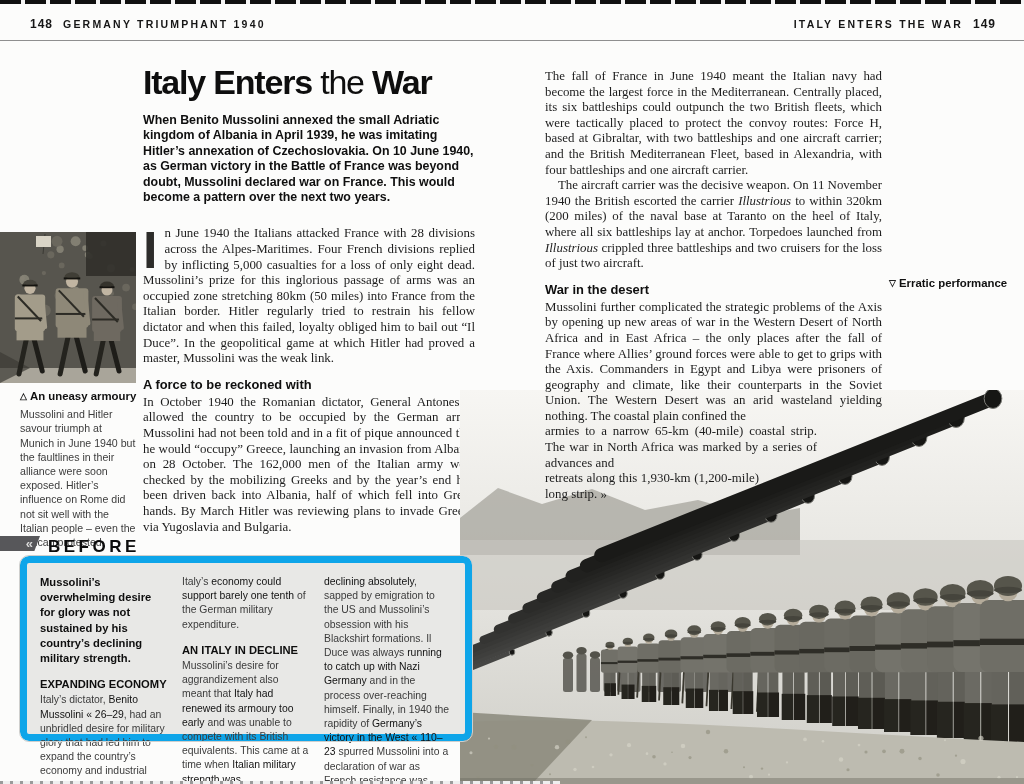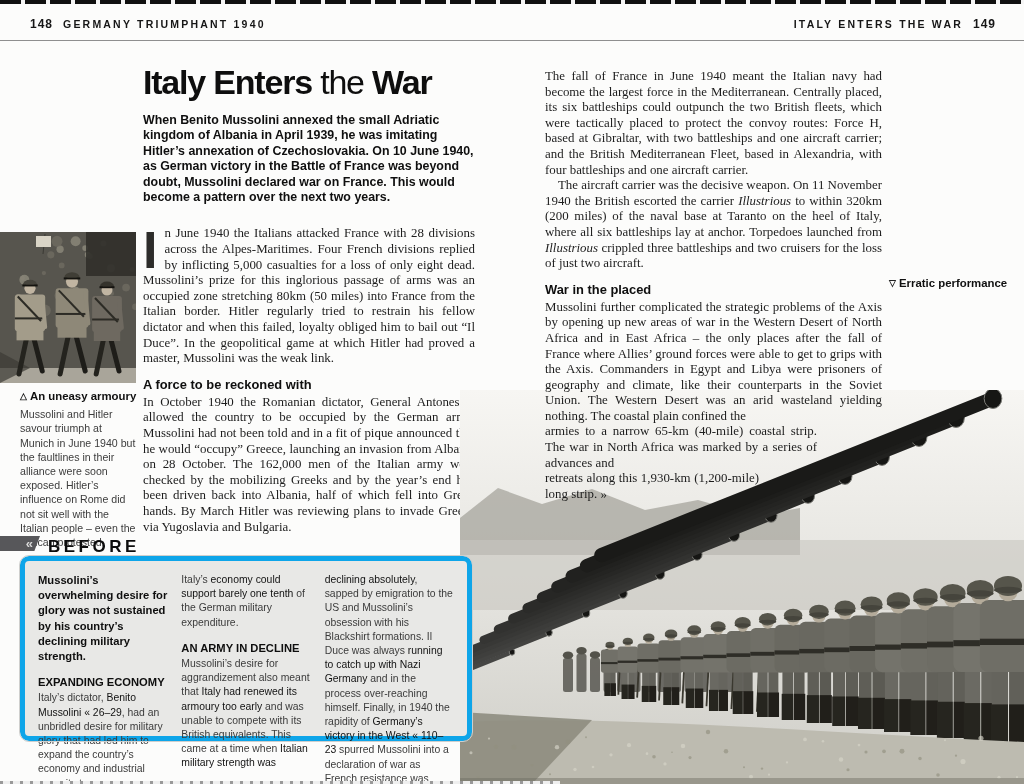--- a/index.html
+++ b/index.html
@@ -42,21 +42,21 @@
   .p3b{width:272px;}
   .p3c{width:214px;}
   .em-i{font-style:italic;}
   
   .before-tab{position:absolute;left:0;top:536px;width:40px;height:15px;background:#57575a;z-index:7;
               clip-path:polygon(0 0,100% 0,86% 100%,0 100%);}
   .before-tab .chev{position:absolute;right:7px;top:0px;color:#d9d9d9;font-weight:bold;font-size:13px;line-height:15px;}
   .before-label{position:absolute;left:48px;top:537px;font-weight:bold;font-size:17px;
                 letter-spacing:3.5px;color:#0d0d0d;z-index:7;}
   .before-box{position:absolute;left:20px;top:556px;width:452px;height:185px;background:#e8e8e6;
-              border:5px solid #0ea5e9;outline:1px solid #cfcfcd;border-radius:9px;z-index:7;
+              border:7px solid #0ea5e9;outline:1px solid #cfcfcd;border-radius:9px;z-index:7;
               display:flex;gap:14px;padding:12px 13px;box-sizing:border-box;}
   .bcol{width:136px;font-size:10.4px;line-height:14.2px;color:#3b3b3b;}
   .bcol .b{font-weight:normal;color:#121212;}
   .blead{font-weight:bold;font-size:11.2px;line-height:15.2px;color:#0e0e0e;}
   .bhead{font-weight:bold;font-size:11.2px;color:#0e0e0e;margin:11px 0 2px 0;}
   .bp{margin:0;}
   
   .photo-soldiers{position:absolute;left:460px;top:390px;width:564px;height:394px;z-index:1;}
   svg{display:block;}
 </style>
@@ -153,21 +153,21 @@
     <div class="serif para1">
       <span class="dropcap">I</span><span>n June 1940 the Italians attacked France with 28 divisions across the Alpes-Maritimes. Four French divisions replied by inflicting 5,000 casualties for a loss of only eight dead. Mussolini’s prize for this inglorious passage of arms was an occupied zone stretching 80km (50 miles) into France from the Italian border. Hitler regularly tried to restrain his fellow dictator and when this failed, loyalty obliged him to bail out “Il Duce”. In the geopolitical game at which Hitler had proved a master, Mussolini was the weak link.</span>
     </div>
     <div class="subhead">A force to be reckoned with</div>
     <div class="serif">In October 1940 the Romanian dictator, General Antonescu, allowed the country to be occupied by the German army. Mussolini had not been told and in a fit of pique announced that he would “occupy” Greece, launching an invasion from Albania on 28 October. The 162,000 men of the Italian army were checked by the mobilizing Greeks and by the year’s end had been driven back into Albania, half of which fell into Greek hands. By March Hitler was reviewing plans to invade Greece via Yugoslavia and Bulgaria.</div>
   </div>
 
   <div class="col-main-right">
     <div class="serif">The fall of France in June 1940 meant the Italian navy had become the largest force in the Mediterranean. Centrally placed, its six battleships could outpunch the two British fleets, which were tactically placed to protect the convoy routes: Force H, based at Gibraltar, with two battleships and one aircraft carrier; and the British Mediterranean Fleet, based in Alexandria, with four battleships and one aircraft carrier.</div>
     <div class="serif indent"><span>The aircraft carrier was the decisive weapon. On 11 November 1940 the British escorted the carrier </span><span class="em-i">Illustrious</span><span> to within 320km (200 miles) of the naval base at Taranto on the heel of Italy, where all six battleships lay at anchor. Torpedoes launched from </span><span class="em-i">Illustrious</span><span> crippled three battleships and two cruisers for the loss of just two aircraft.</span></div>
-    <div class="subhead">War in the placed</div>
+    <div class="subhead">War in the desert</div>
     <div class="serif">Mussolini further complicated the strategic problems of the Axis by opening up new areas of war in the Western Desert of North Africa and in East Africa – the only places after the fall of France where Allies’ ground forces were able to get to grips with the Axis. Commanders in Egypt and Libya were prisoners of geography and climate, like their counterparts in the Soviet Union. The Western Desert was an arid wasteland yielding nothing. The coastal plain confined the</div>
     <div class="serif p3b">armies to a narrow 65-km (40-mile) coastal strip. The war in North Africa was marked by a series of advances and</div>
     <div class="serif p3c">retreats along this 1,930-km (1,200-mile) long strip. »</div>
   </div>
 
   <div class="photo-soldiers">
     <svg id="svg-parade" width="564" height="394" viewBox="0 0 564 394">
         <defs>
           <linearGradient id="sky" x1="0" y1="0" x2="0" y2="1">
             <stop offset="0" stop-color="#f7f6f3"></stop>
@@ -465,20 +465,20 @@
   </div>
   <div class="before-label">BEFORE</div>
   <div class="before-box">
     <div class="bcol">
       <div class="blead">Mussolini’s overwhelming desire for glory was not sustained by his country’s declining military strength.</div>
       <div class="bhead">EXPANDING ECONOMY</div>
       <p class="bp"><span>Italy’s dictator, </span><span class="b">Benito Mussolini « 26–29</span><span>, had an unbridled desire for military glory that had led him to expand the country’s economy and industrial capacity to an unsustainable level.</span></p>
     </div>
     <div class="bcol">
       <p class="bp"><span>Italy’s </span><span class="b">economy could support barely one tenth</span><span> of the German military expenditure.</span></p>
-      <div class="bhead">AN ARMY IN DECLINE</div>
+      <div class="bhead">AN ITALY IN DECLINE</div>
       <p class="bp"><span>Mussolini’s desire for aggrandizement also meant that </span><span class="b">Italy had renewed its armoury too early</span><span> and was unable to compete with its British equivalents. This came at a time when </span><span class="b">Italian military strength was</span></p>
     </div>
     <div class="bcol">
       <p class="bp"><span class="b">declining absolutely</span><span>, sapped by emigration to the US and Mussolini’s obsession with his Blackshirt formations. Il Duce was always </span><span class="b">running to catch up with Nazi Germany</span><span> and in the process over-reaching himself. Finally, in 1940 the rapidity of </span><span class="b">Germany’s victory in the West « 110–23</span><span> spurred Mussolini into a declaration of war as French resistance was crumbling.</span></p>
     </div>
   </div>
 </div>
 
 </body></html>

